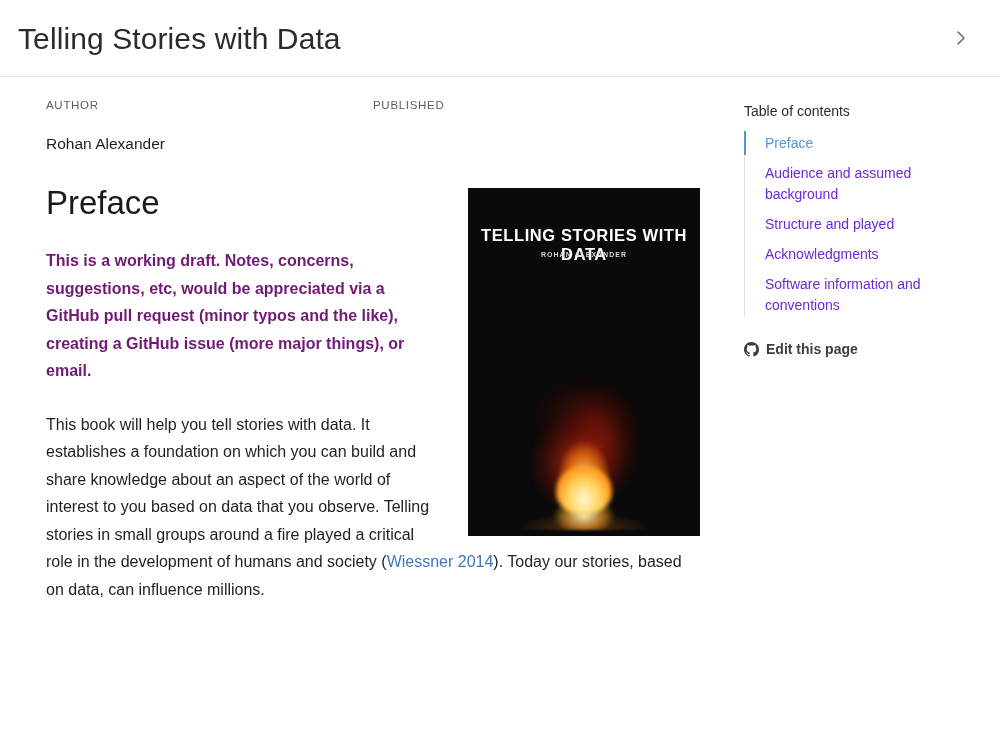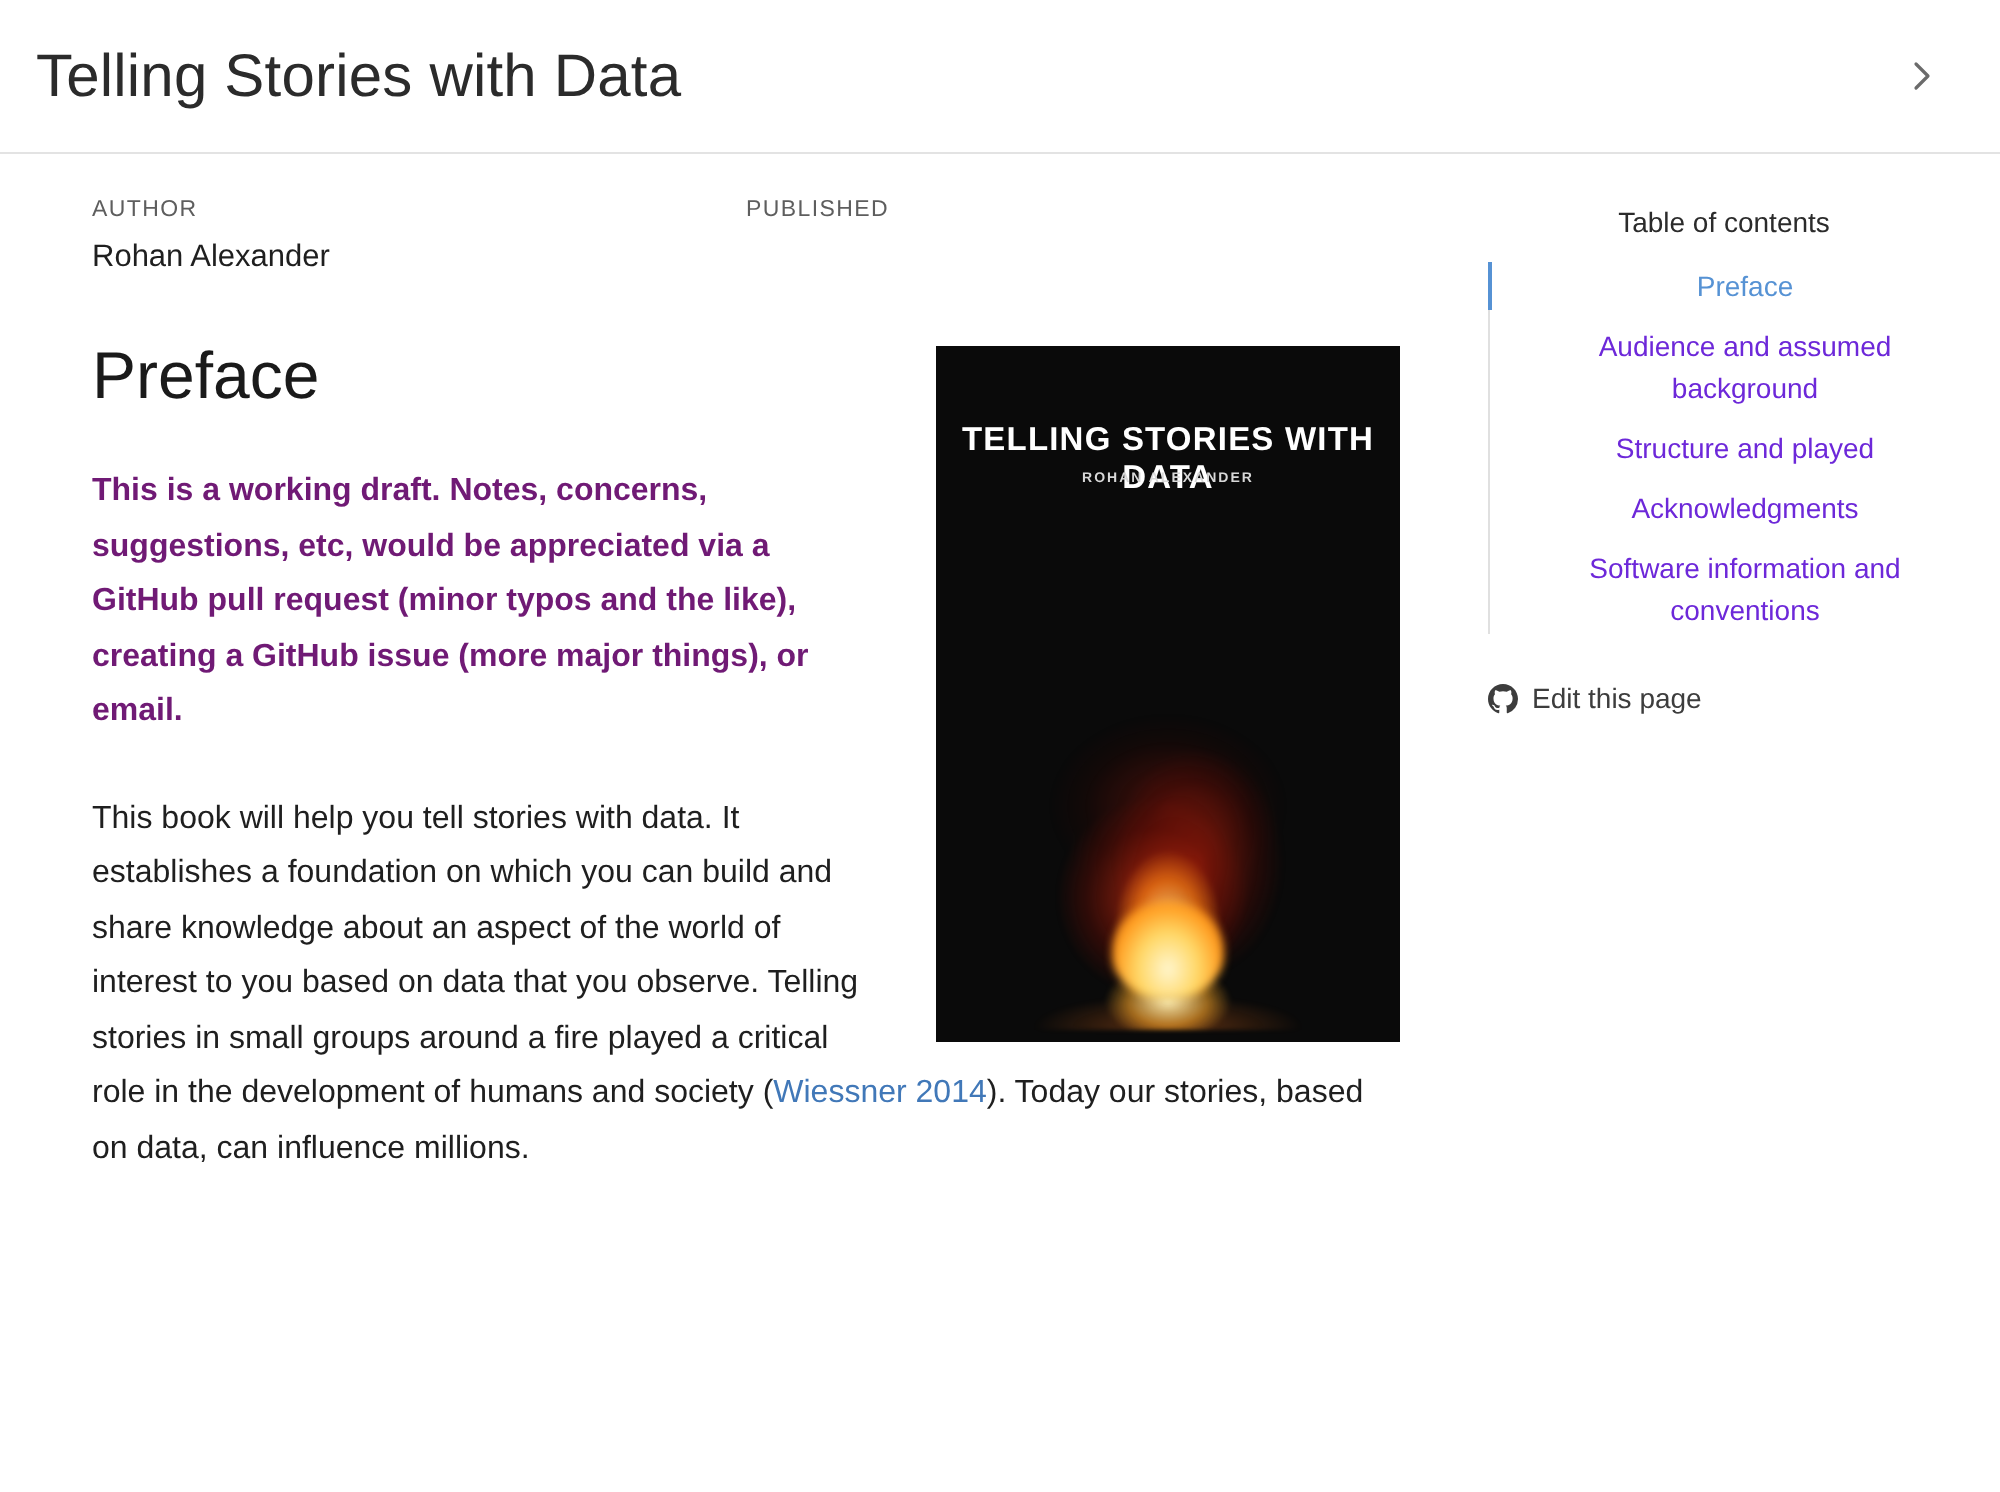--- a/index.html
+++ b/index.html
@@ -46,35 +46,34 @@
     display: flex;
     align-items: flex-start;
   }
   .content {
     width: 730px;
     padding: 22px 30px 0 46px;
   }
   .toc-col {
     width: 270px;
     padding: 26px 20px 0 14px;
-    text-align: center;
   }
 
   
   .meta-row {
     display: flex;
     margin-bottom: 32px;
   }
   .meta-block { width: 332px; }
   .meta-label {
     font-size: 11.5px;
     letter-spacing: 0.7px;
     color: #5e5e5e;
     text-transform: uppercase;
-    margin-bottom: 9px;
+    margin-bottom: 24px;
   }
   .meta-value {
     font-size: 15.5px;
     color: #1f1f1f;
   }
 
   
   .article-body {
     position: relative;
   }
@@ -194,20 +193,21 @@
     padding-left: 21px;
   }
   .edit-page {
     display: flex;
     align-items: center;
     gap: 7px;
     margin-top: 24px;
     font-size: 14px;
     color: #3d3d3d;
     cursor: pointer;
+    font-weight: bold;
   }
   .gh-icon { display: block; }
   .clearfix::after { content: ""; display: block; clear: both; }
 </style>
 </head>
 <body>
 
 <header class="site-header">
   <div class="site-title">Telling Stories with Data</div>
   <div class="header-toggle">

